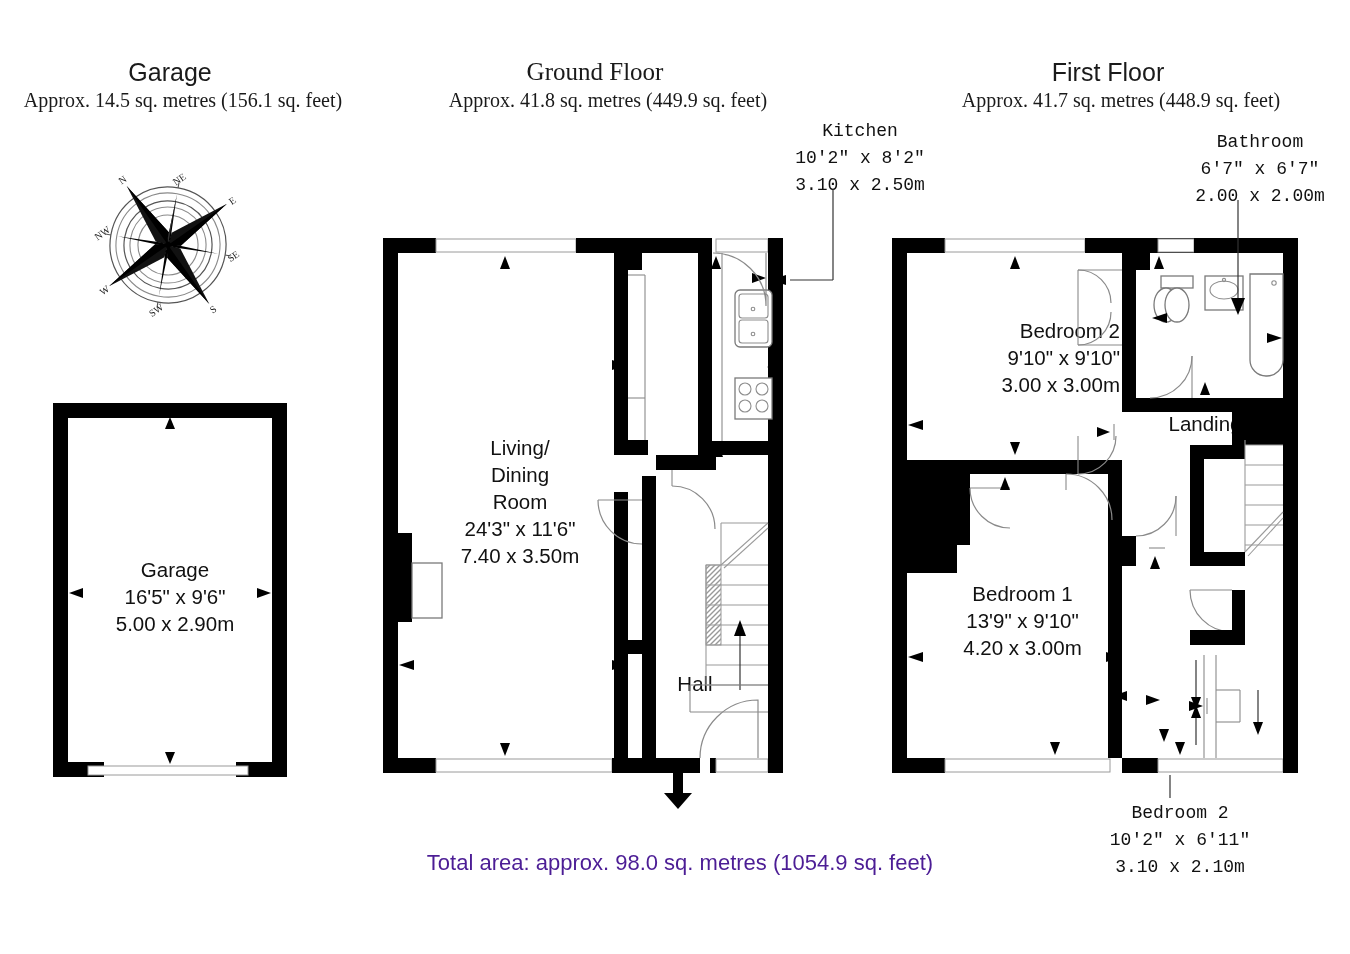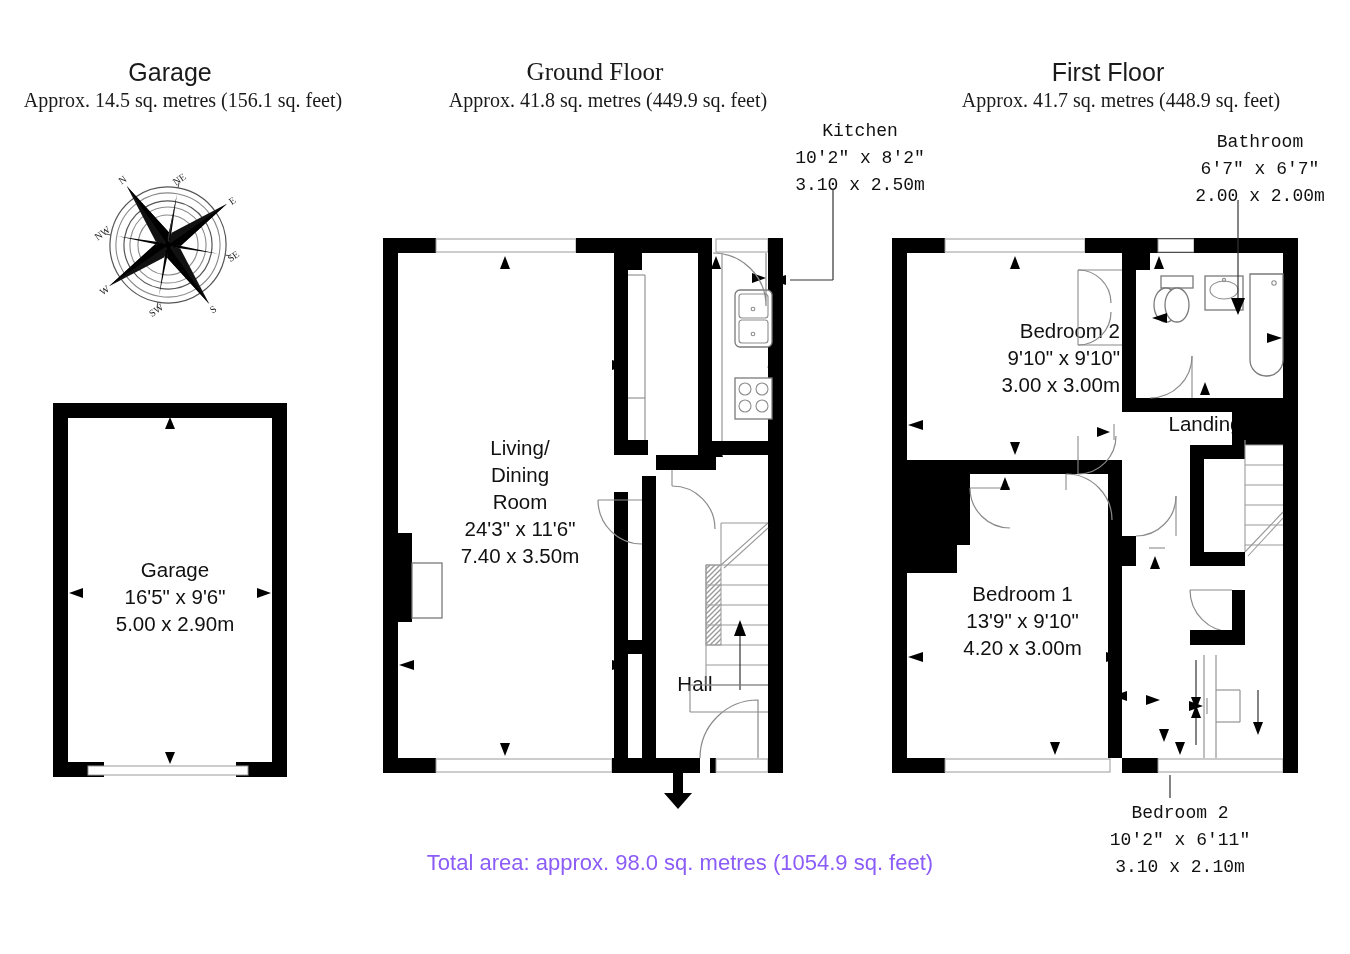--- a/index.html
+++ b/index.html
@@ -56,21 +56,21 @@
     font-size: 18px;
     line-height: 27px;
     color: #111111;
     white-space: nowrap;
   }
   .total-area {
     position: absolute;
     text-align: center;
     font-family: "Liberation Sans", sans-serif;
     font-size: 22px;
-    color: #8b5cf6;
+    color: #4c1d95;
     white-space: nowrap;
   }
   svg { display:block; }
   .svg-layer {
     position: absolute;
     left: 0; top: 0;
     width: 1350px;
     height: 954px;
     pointer-events: none;
   }

